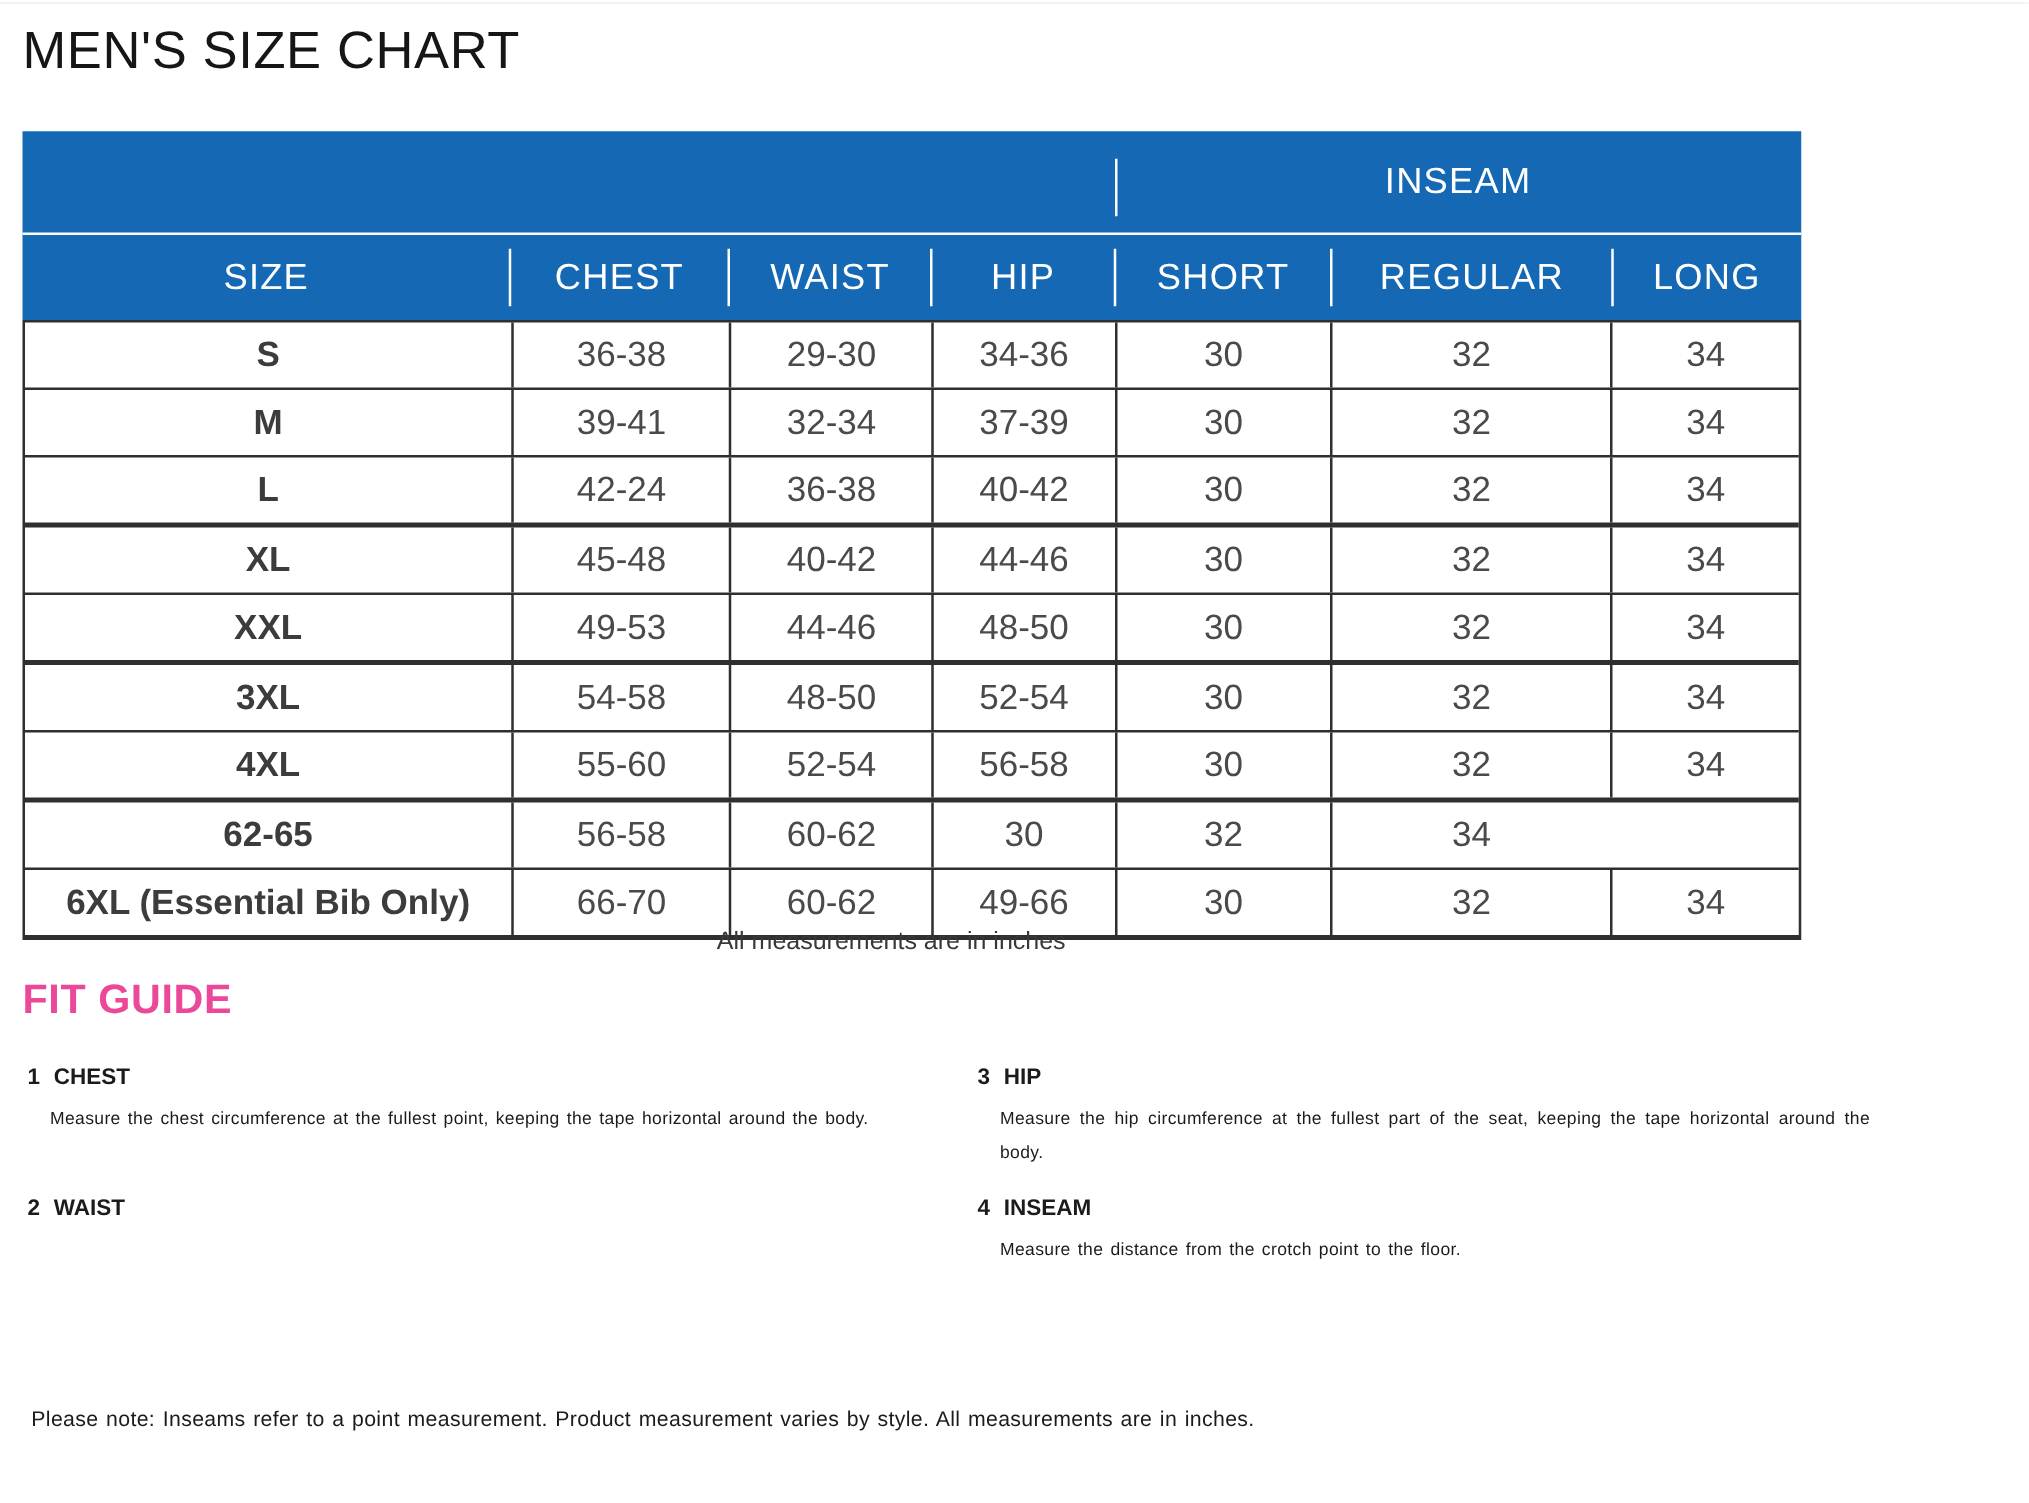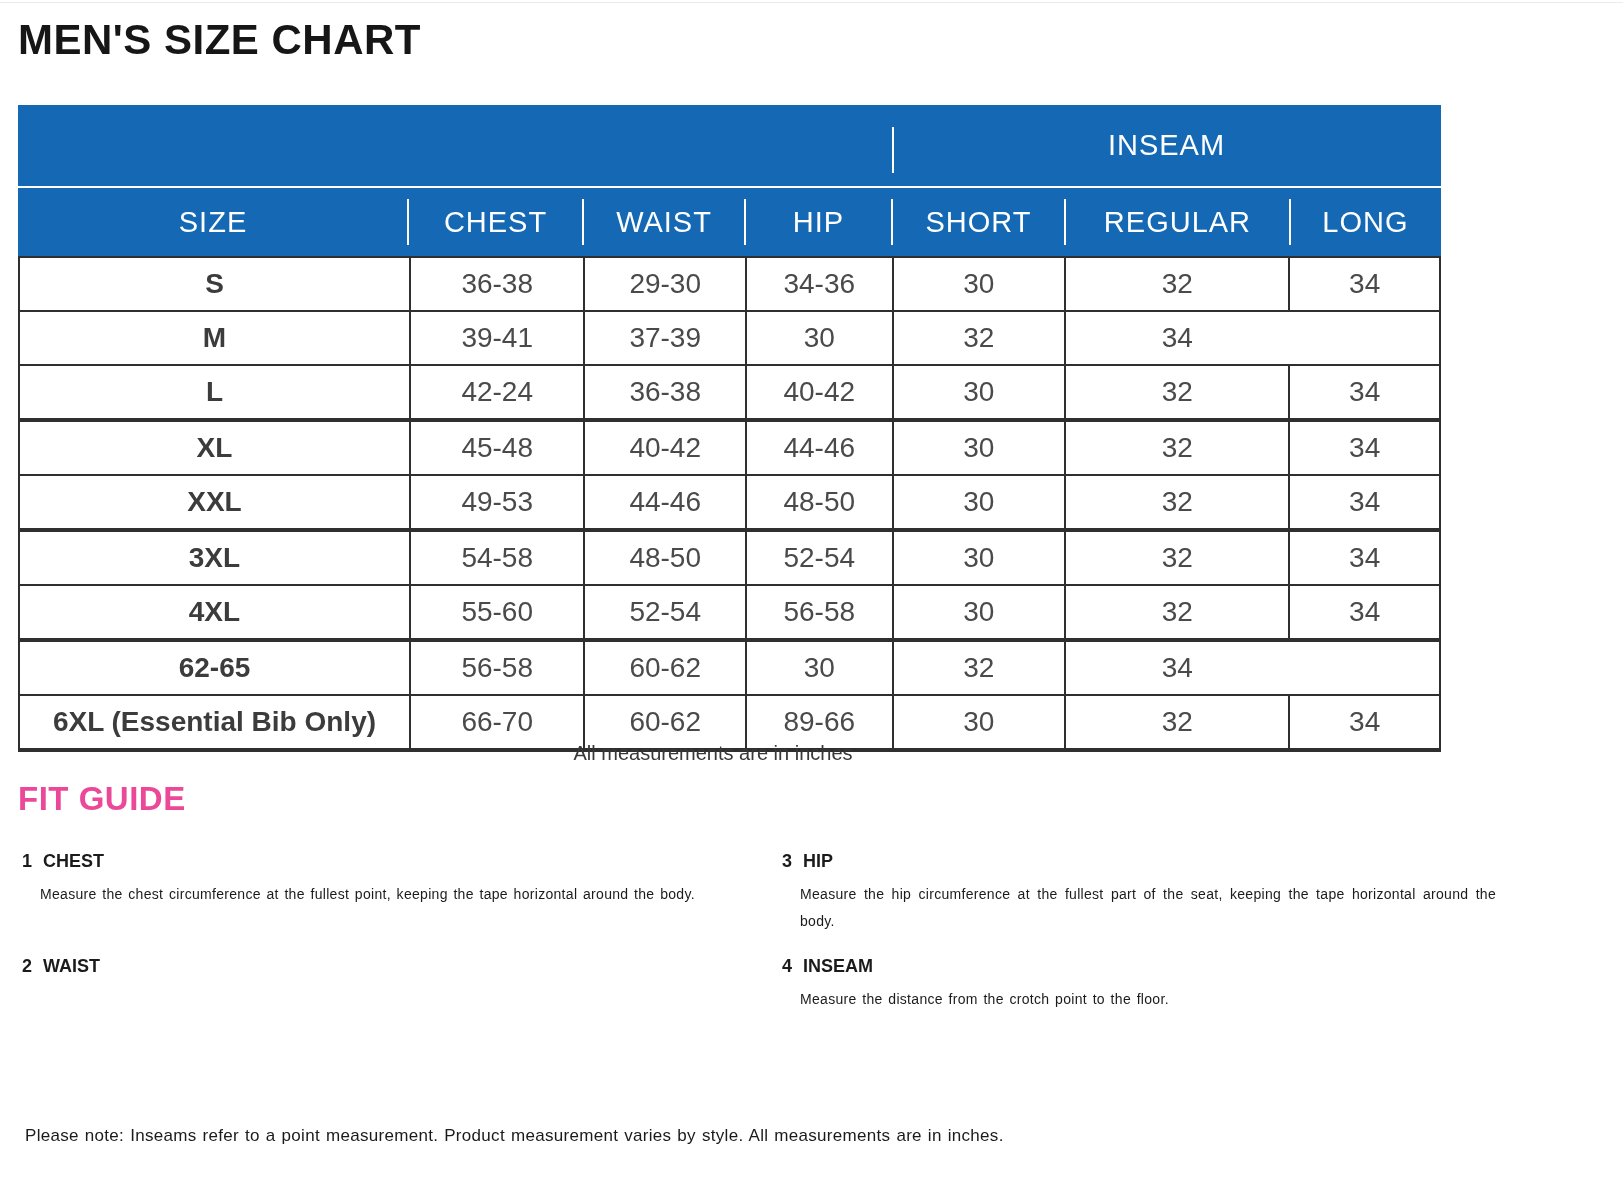--- a/index.html
+++ b/index.html
@@ -5,21 +5,21 @@
   html,body { margin:0; padding:0; background:#ffffff; }
   body {
     width:1623px; height:1202px; position:relative; overflow:hidden;
     font-family:"Liberation Sans", sans-serif;
     --blue:#1568b3; --border:#2f2f2f; --celltext:#4a4a4a; --ink:#1b1b1b;
   }
   .top-line { position:absolute; top:2px; left:0; width:100%; height:1px; background:#ececec; }
 
   .title {
     position:absolute; left:18px; top:16px;
-    font-size:42px; font-weight:bold; color:#161616; letter-spacing:.5px;
+    font-size:42px; font-weight:normal; color:#161616; letter-spacing:.5px;
   }
 
   
   .chart { position:absolute; left:18px; top:105px; width:1423px; }
 
   .hdr { background:var(--blue); color:#ffffff; }
   .hdr-row1 { position:relative; display:grid; grid-template-columns:61.42% 38.58%; height:81px; }
   .hdr-row1 .blank-cell { }
   .hdr-row1 .inseam-cell { display:flex; align-items:center; justify-content:center;
     font-size:29px; letter-spacing:1px; }
@@ -99,20 +99,21 @@
         <div class="tcell">36-38</div>
         <div class="tcell">29-30</div>
         <div class="tcell">34-36</div>
         <div class="tcell">30</div>
         <div class="tcell">32</div>
         <div class="tcell">34</div>
       </div>
       <div class="trow grid7">
         <div class="tcell">M</div>
         <div class="tcell">39-41</div>
+        <div class="tcell">32-34</div>
         <div class="tcell">37-39</div>
         <div class="tcell">30</div>
         <div class="tcell">32</div>
         <div class="tcell">34</div>
       </div>
       <div class="trow grid7 thick">
         <div class="tcell">L</div>
         <div class="tcell">42-24</div>
         <div class="tcell">36-38</div>
         <div class="tcell">40-42</div>
@@ -161,21 +162,21 @@
         <div class="tcell">56-58</div>
         <div class="tcell">60-62</div>
         <div class="tcell">30</div>
         <div class="tcell">32</div>
         <div class="tcell">34</div>
       </div>
       <div class="trow grid7">
         <div class="tcell">6XL (Essential Bib Only)</div>
         <div class="tcell">66-70</div>
         <div class="tcell">60-62</div>
-        <div class="tcell">89-66</div>
+        <div class="tcell">49-66</div>
         <div class="tcell">30</div>
         <div class="tcell">32</div>
         <div class="tcell">34</div>
       </div>
     </div>
 </div>
 
 <div class="caption">All measurements are in inches</div>
 
 <div class="fit-heading">FIT GUIDE</div>

